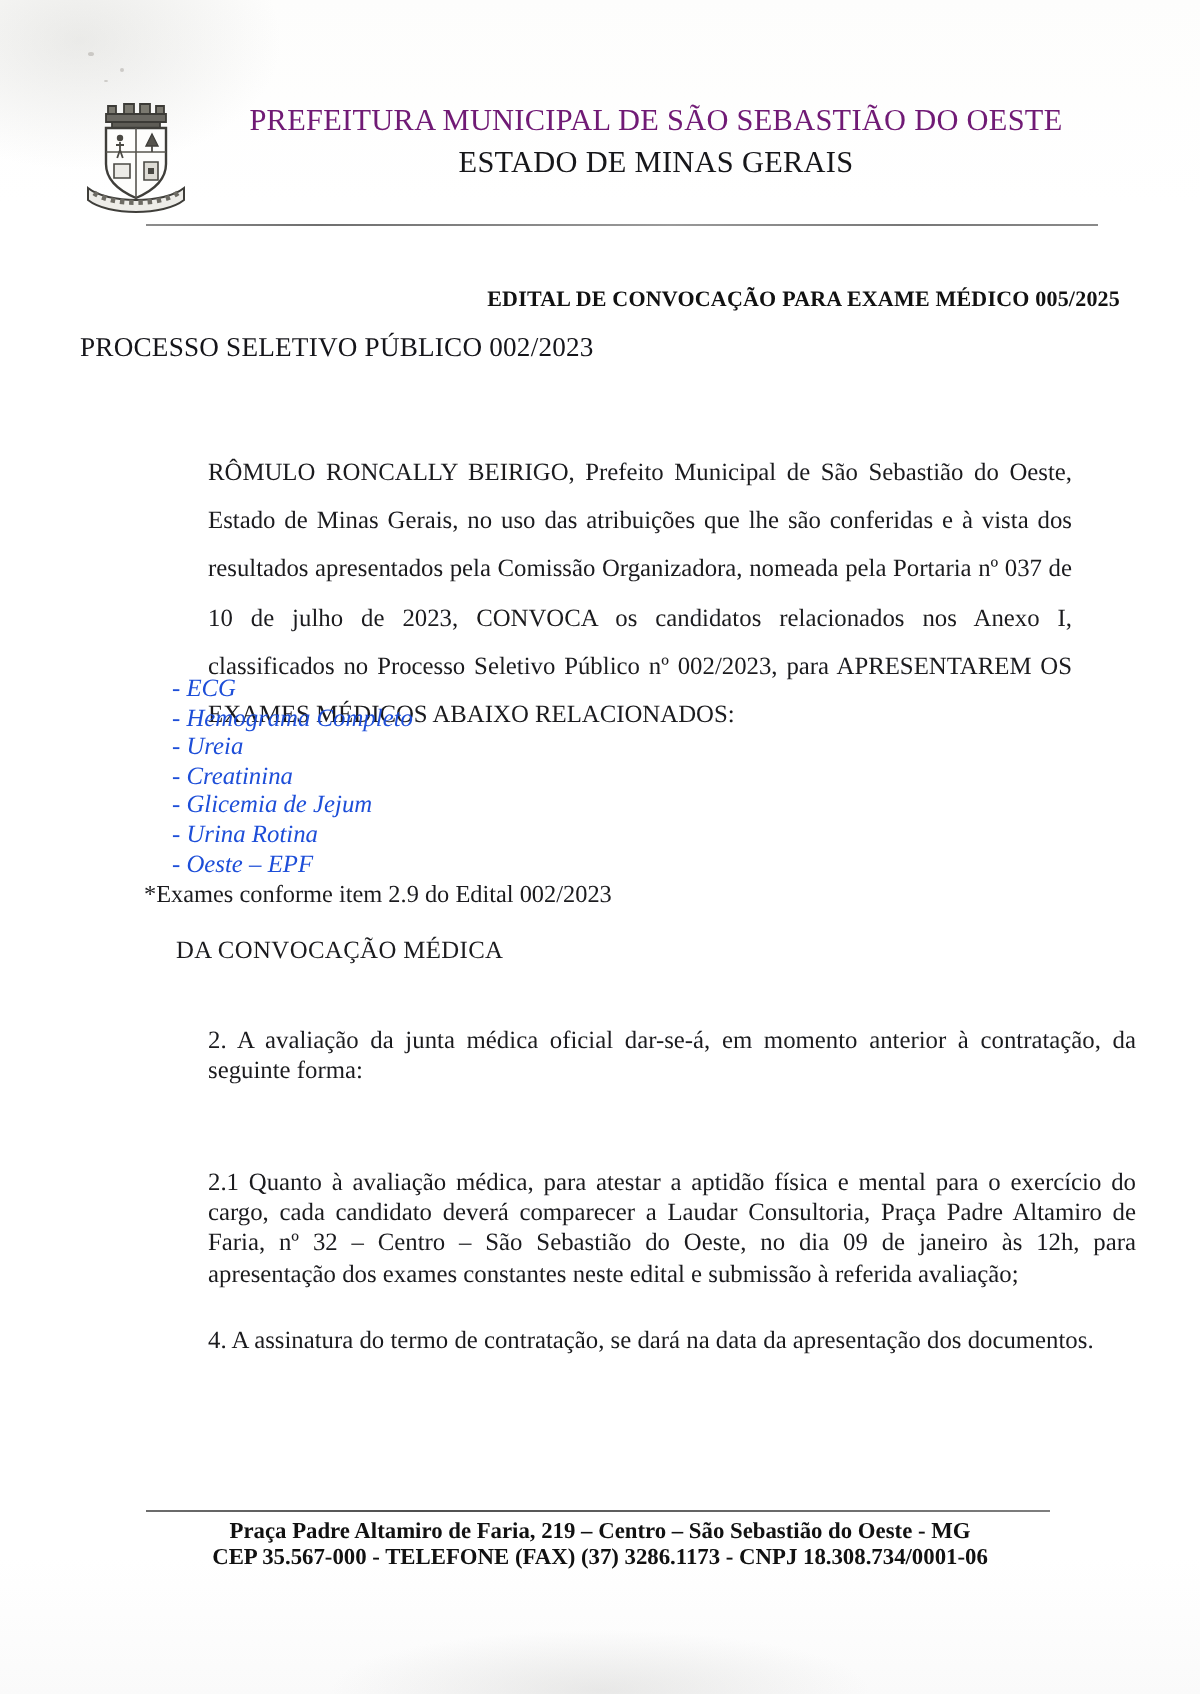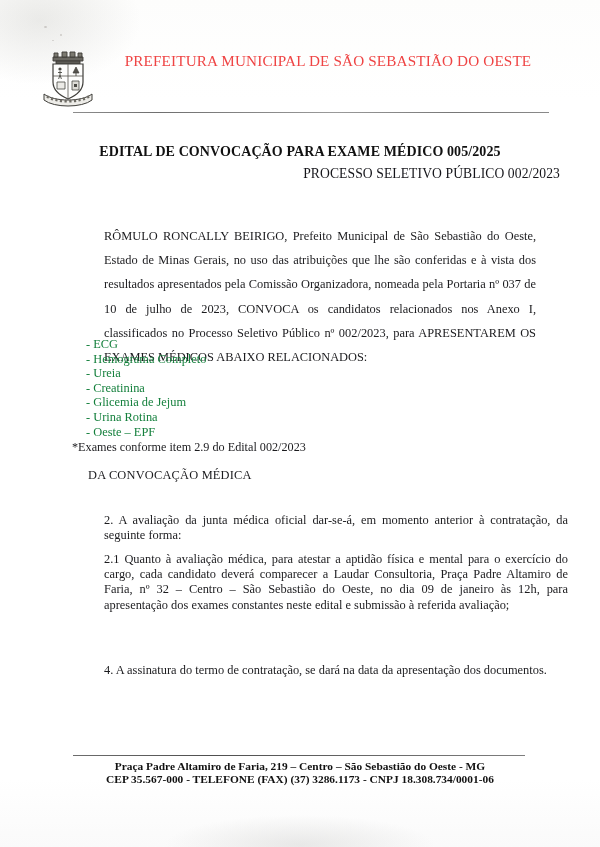--- a/index.html
+++ b/index.html
@@ -54,21 +54,21 @@
   .header-titles {
     position: absolute;
     left: 96px;
     right: 40px;
     top: 8px;
     text-align: center;
   }
   .org-line1 {
     font-size: 15.2px;
     letter-spacing: 0.15px;
-    color: #ef4444;
+    color: #701a75;
     white-space: nowrap;
   }
   .org-line2 {
     font-size: 15.2px;
     letter-spacing: 0.15px;
     color: #17171a;
     margin-top: 3px;
   }
 
   .rule-top {
@@ -79,32 +79,32 @@
     height: 1px;
     background: linear-gradient(90deg, #8d8d8d 0%, #6f6f6f 18%, #9a9a9a 55%, #777 80%, #8a8a8a 100%);
   }
 
   
   .doc-title {
     position: absolute;
     top: 144px;
     left: 40px;
     right: 40px;
-    text-align: center;
-    font-size: 14px;
+    text-align: right;
+    font-size: 11px;
     font-weight: bold;
     letter-spacing: 0.1px;
     color: #111;
   }
   .doc-subtitle {
     position: absolute;
     top: 166px;
     left: 40px;
     right: 40px;
-    text-align: right;
+    text-align: left;
     font-size: 13.6px;
     color: #15151a;
     letter-spacing: 0.1px;
   }
 
   
   .body-block {
     position: absolute;
     left: 88px;
     width: 464px;
@@ -122,21 +122,22 @@
 
   .exam-list {
     margin: 0;
     padding: 0;
     list-style: none;
     position: absolute;
     top: 337px;
     left: 86px;
     font-size: 12.4px;
     line-height: 14.6px;
-    color: #15803d;
+    color: #1d4ed8;
+    font-style: italic;
   }
   .exam-list li {
     white-space: nowrap;
   }
 
   .note-exams {
     position: absolute;
     top: 440px;
     left: 72px;
     font-size: 12.2px;
@@ -153,21 +154,21 @@
 
   .p2 {
     position: absolute;
     top: 497px;
     left: 88px;
     width: 464px;
     line-height: 15.2px;
   }
   .p21 {
     position: absolute;
-    top: 536px;
+    top: 568px;
     left: 88px;
     width: 464px;
     line-height: 15.2px;
   }
   .p22 {
     position: absolute;
     top: 600px;
     left: 88px;
     width: 464px;
     line-height: 15.2px;
@@ -234,20 +235,21 @@
           <path d="M32 35 h7 v9 h-7 z" fill="#dedcd6" stroke="#4a4944" stroke-width="0.8"></path>
           <path d="M34 38 h3 v3 h-3 z" fill="#4a4944" stroke="none"></path>
 
           <path d="M4 48 c10 8 38 8 48 0 l0 6 c-10 8 -38 8 -48 0 z" fill="#edece8" stroke="#3f3e3a" stroke-width="1"></path>
           <path d="M7 50.4 c9 6.4 33 6.4 42 0" stroke="#6d6b64" stroke-width="2.6" stroke-dasharray="2.2 2.4"></path>
         </g>
       </svg>
     </div>
     <div class="header-titles">
       <div class="org-line1">PREFEITURA MUNICIPAL DE SÃO SEBASTIÃO DO OESTE</div>
+      <div class="org-line2">ESTADO DE MINAS GERAIS</div>
     </div>
   </div>
 
   <div class="rule-top"></div>
 
   <div class="doc-title">EDITAL DE CONVOCAÇÃO PARA EXAME MÉDICO 005/2025</div>
   <div class="doc-subtitle">PROCESSO SELETIVO PÚBLICO 002/2023</div>
 
   <div class="body-block">
     <p class="para para-lead">RÔMULO RONCALLY BEIRIGO, Prefeito Municipal de São Sebastião do Oeste, Estado de Minas Gerais, no uso das atribuições que lhe são conferidas e à vista dos resultados apresentados pela Comissão Organizadora, nomeada pela Portaria nº 037 de 10 de julho de 2023, CONVOCA os candidatos relacionados nos Anexo I, classificados no Processo Seletivo Público nº 002/2023, para APRESENTAREM OS EXAMES MÉDICOS ABAIXO RELACIONADOS:</p>

